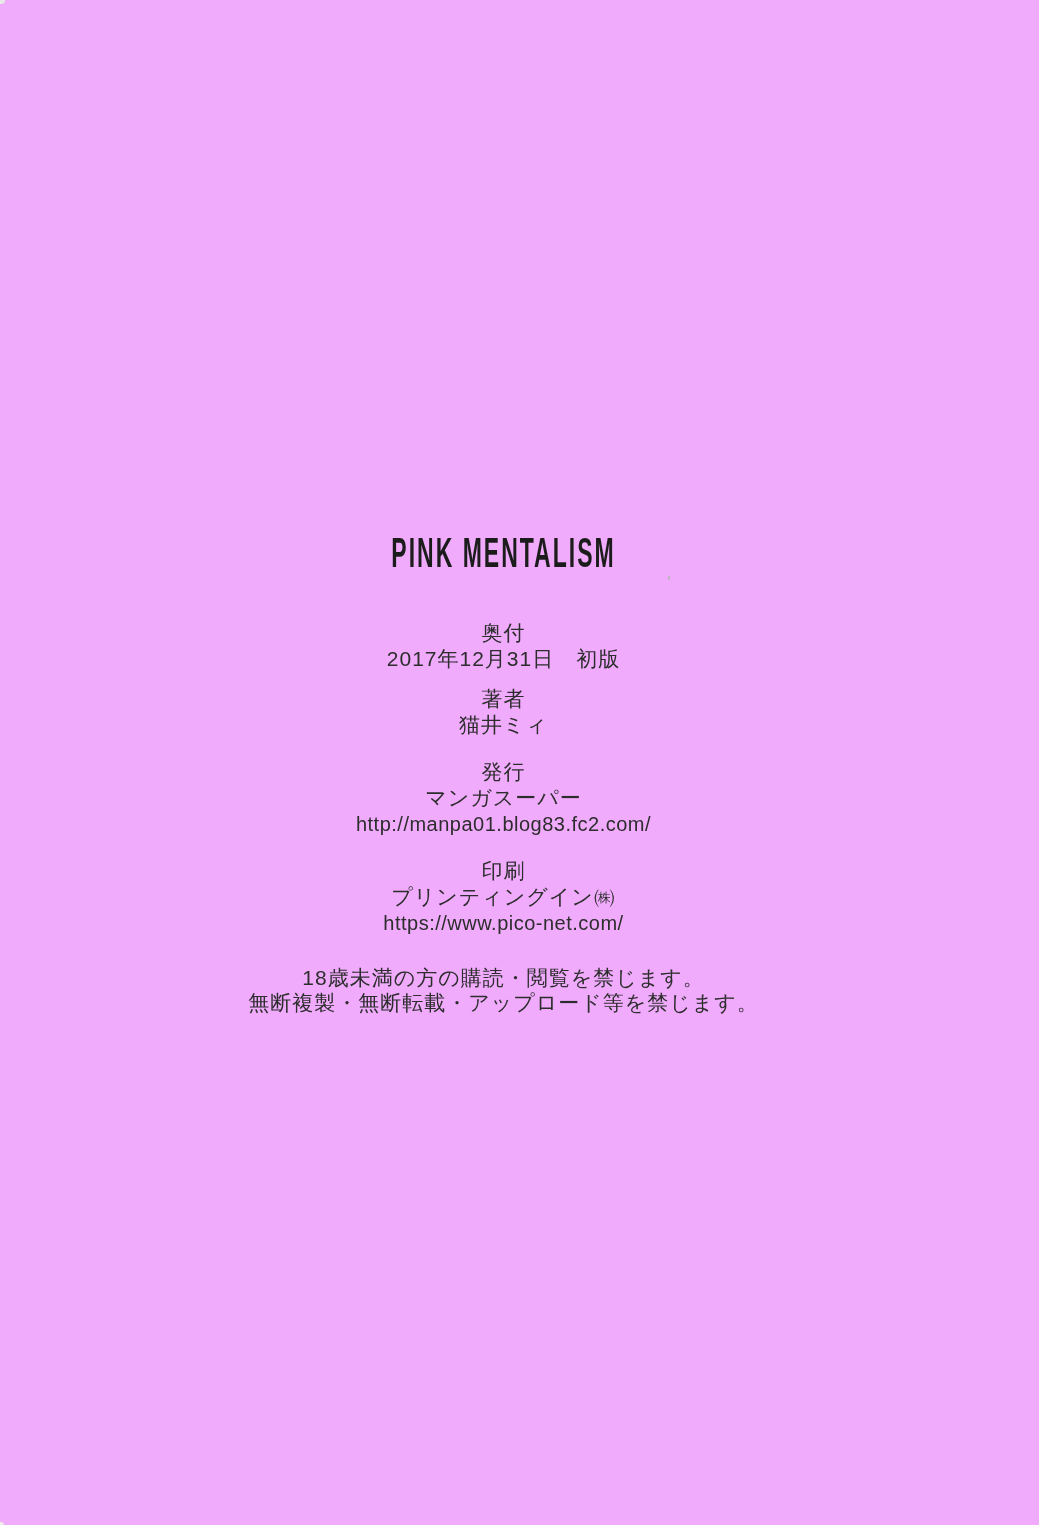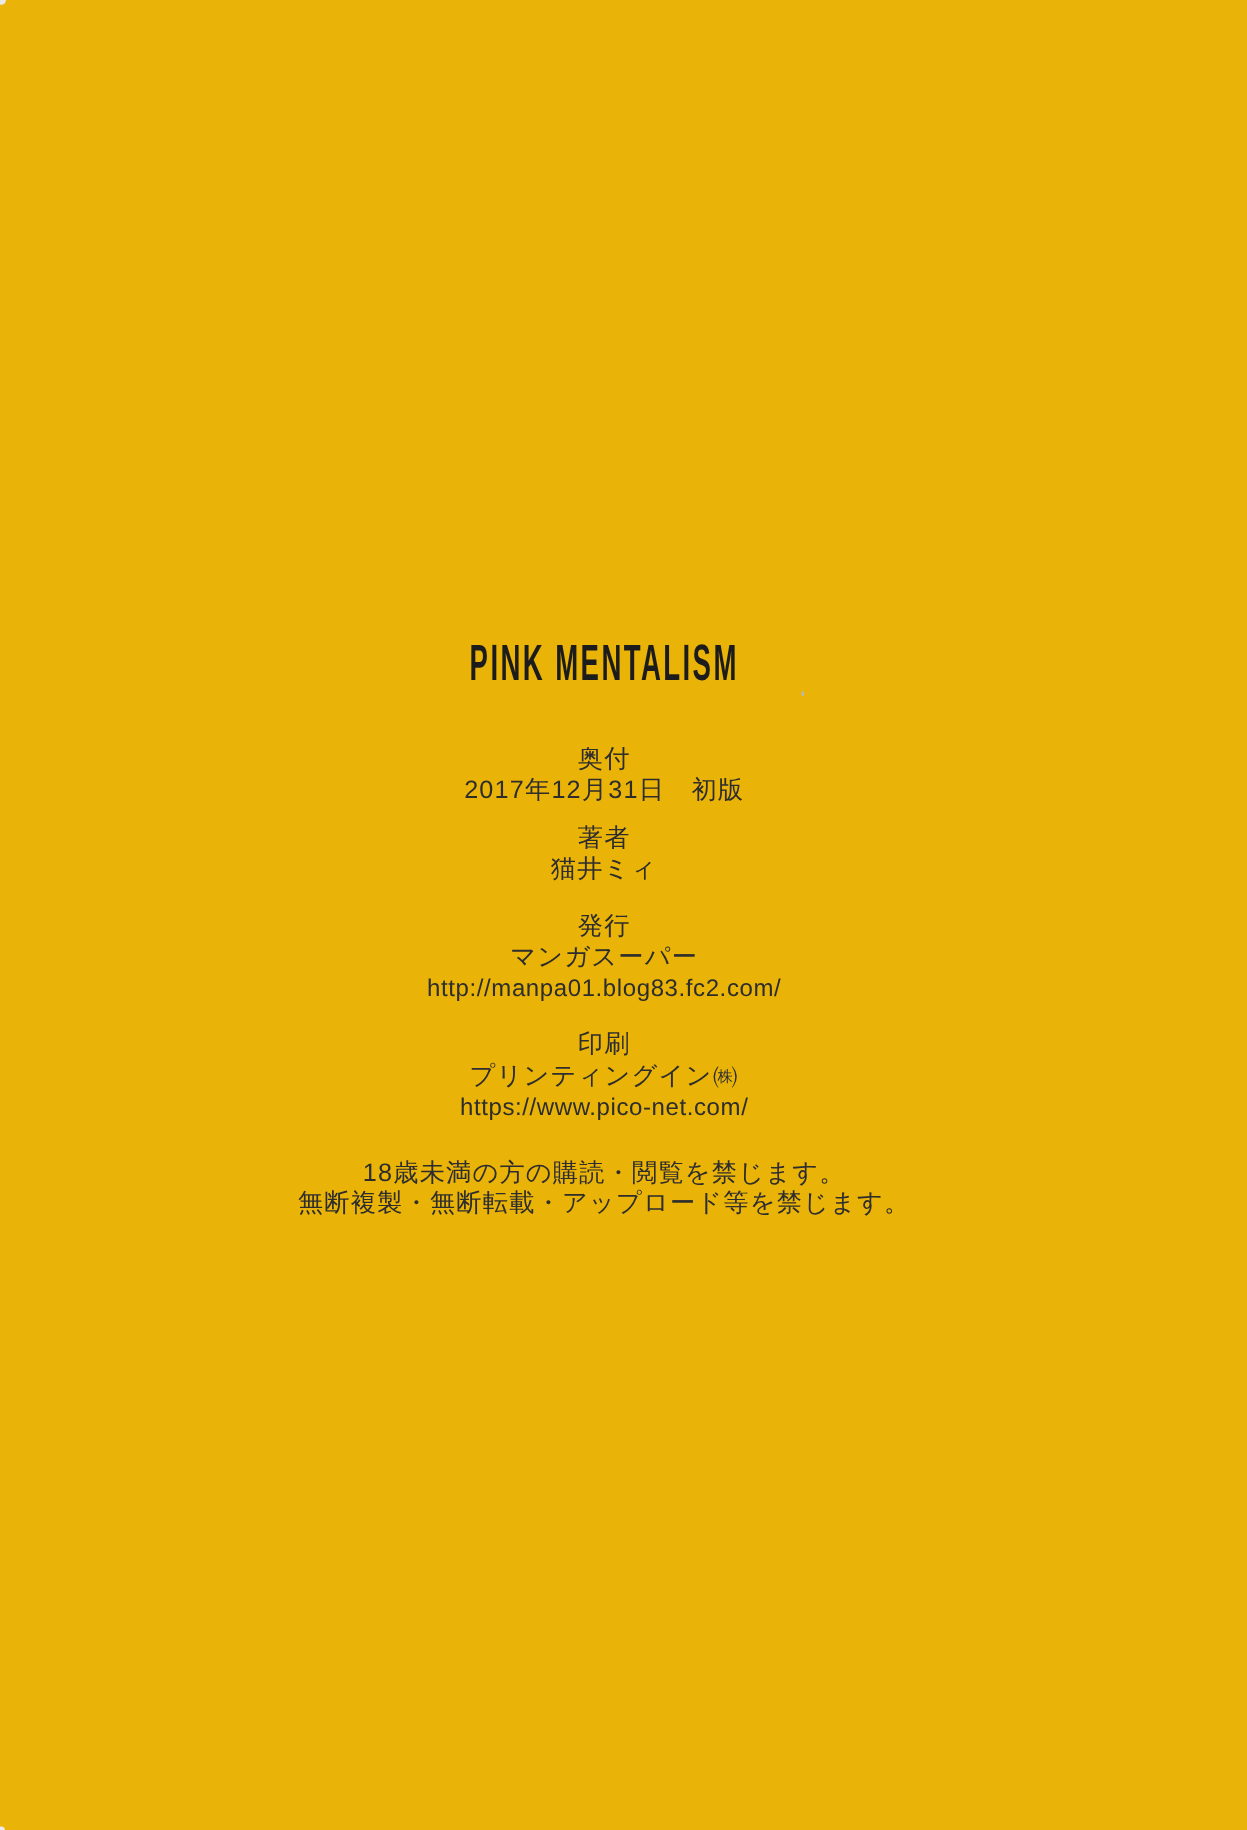--- a/index.html
+++ b/index.html
@@ -11,21 +11,21 @@
     height: 1525px;
     background: #ffffff;
     overflow: hidden;
     font-family: "Liberation Sans", sans-serif;
     color: #2d2d2d;
     position: relative;
   }
   .page {
     position: absolute;
     inset: 0;
-    background: #eab308;
+    background: #f0abfc;
   }
   .content {
     position: absolute;
     top: 528px;
     left: 0;
     width: 1039px;
     text-align: center;
     transform: translateX(-16px);
   }
   .title-wrap {

